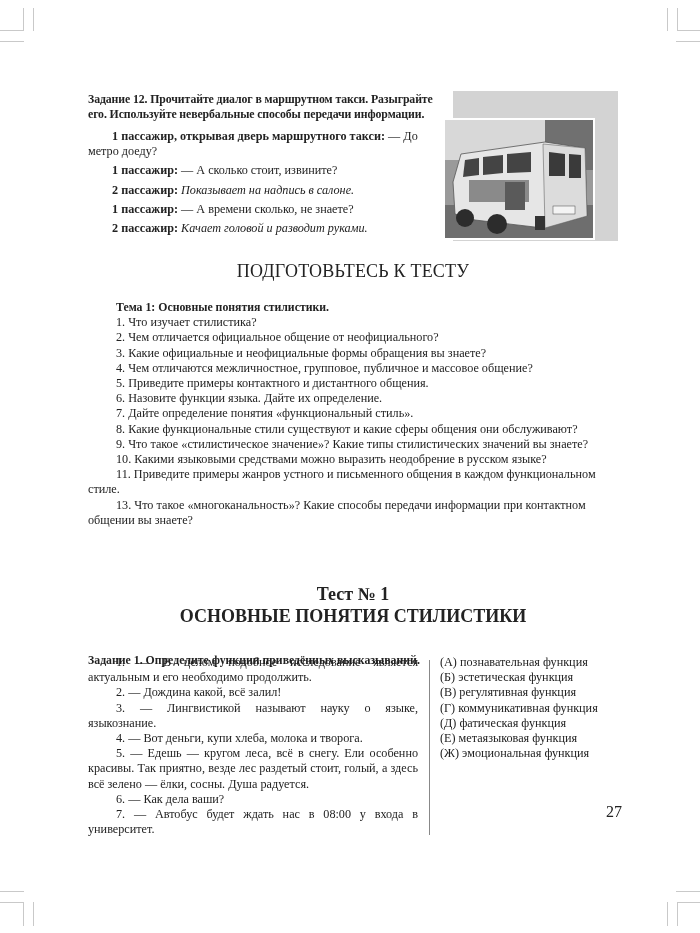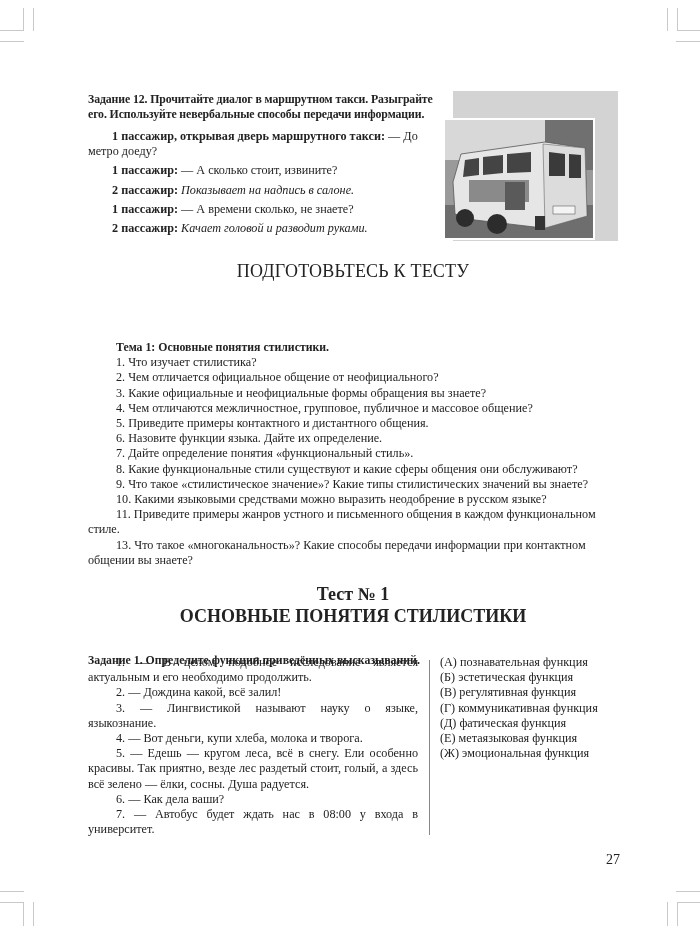--- a/index.html
+++ b/index.html
@@ -22,36 +22,36 @@
 
     
     .photo-bg { position: absolute; left: 453px; top: 91px; width: 165px; height: 150px; background: #d3d3d3; }
     .photo { position: absolute; left: 443px; top: 118px; width: 148px; height: 118px; background: #8a8a8a; border: 2px solid #fff; overflow: hidden; }
 
     
     .sect-title { position: absolute; left: 88px; top: 264px; width: 530px; text-align: center; font-weight: normal; font-size: 18px; letter-spacing: 0.2px; }
 
     .q { position: absolute; left: 88px; top: 300px; width: 530px; }
     .q p { margin: 0; }
-    .q .topic { padding-left: 28px; font-weight: bold; font-size: 11.8px; margin-top: 40px; }
+    .q .topic { padding-left: 28px; font-weight: bold; font-size: 11.8px; }
     .q .item { text-indent: 28px; }
 
     .test-title { position: absolute; left: 88px; top: 583px; width: 530px; text-align: center; font-weight: bold; font-size: 18px; line-height: 22px; }
     .test-sub { position: absolute; left: 88px; top: 605px; width: 530px; text-align: center; font-weight: bold; font-size: 18px; line-height: 22px; }
 
     .task1 { position: absolute; left: 88px; top: 631px; width: 530px; font-weight: bold; font-size: 11.8px; margin-top: 22px; }
 
     .stmts { position: absolute; left: 88px; top: 655px; width: 330px; text-align: justify; }
     .stmts p { margin: 0; text-indent: 28px; }
     .vline { position: absolute; left: 429px; top: 660px; width: 1px; height: 175px; background: #888; }
 
     .opts { position: absolute; left: 440px; top: 655px; width: 180px; }
     .opts p { margin: 0; }
 
-    .pagenum { position: absolute; left: 606px; top: 852px; font-size: 14px; }
+    .pagenum { position: absolute; left: 606px; top: 804px; font-size: 16px; }
   </style>
 </head>
 <body>
 
 <div class="crop" style="left:0;top:30px;width:24px;height:1px;"></div>
 <div class="crop" style="left:23px;top:8px;width:1px;height:23px;"></div>
 <div class="crop" style="left:33px;top:8px;width:1px;height:23px;"></div>
 <div class="crop" style="left:0;top:41px;width:24px;height:1px;"></div>
 
 <div class="crop" style="left:677px;top:30px;width:23px;height:1px;"></div>

